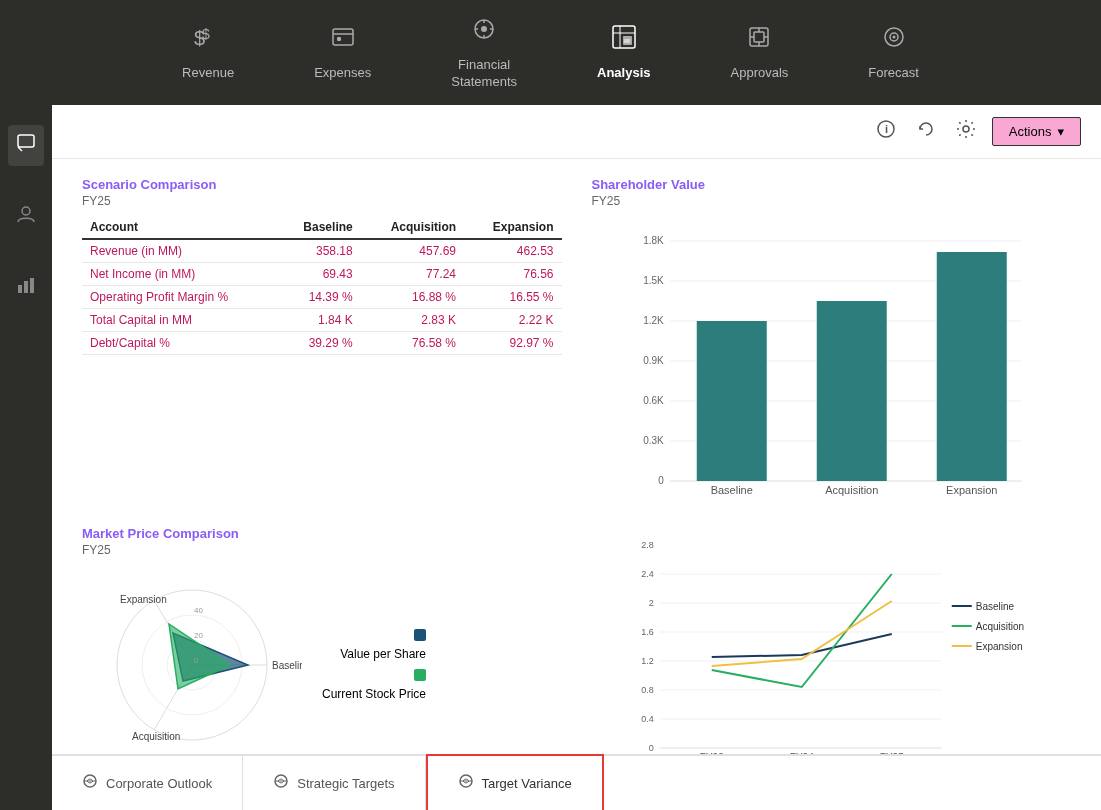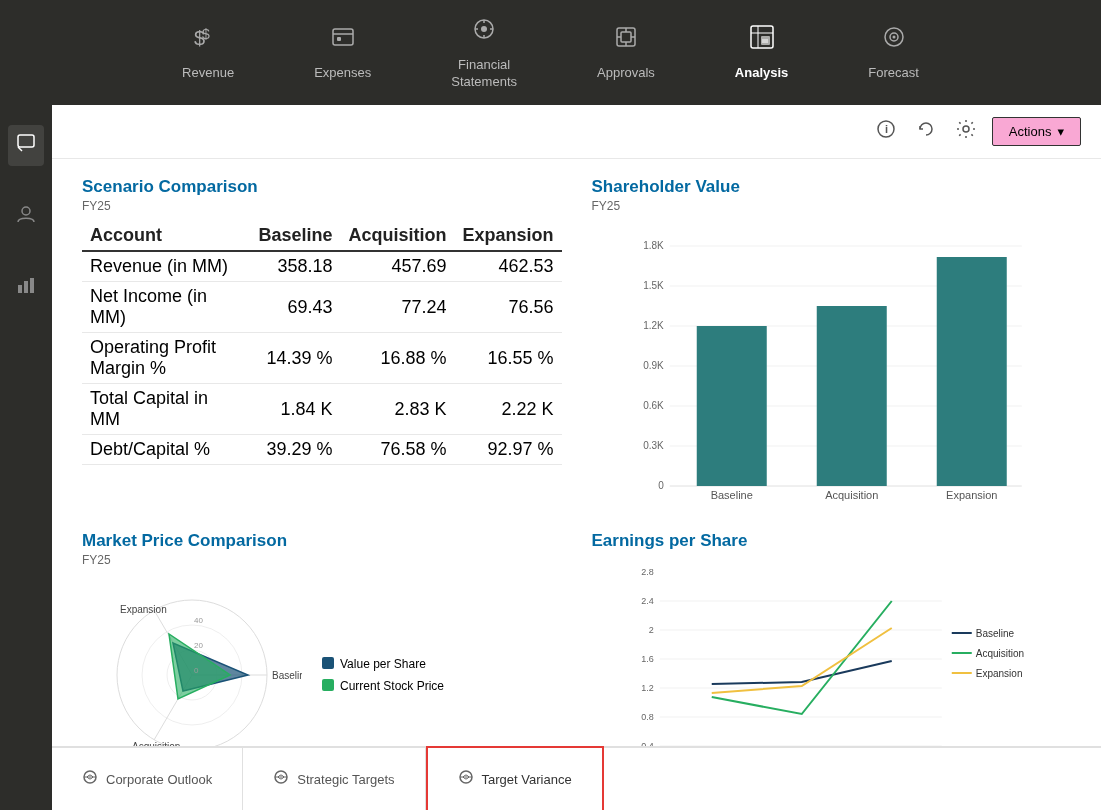--- a/index.html
+++ b/index.html
@@ -97,66 +97,66 @@
       grid-template-rows: 1fr 1fr;
       padding: 10px 20px;
       gap: 10px;
       overflow: hidden;
     }
 
     .chart-panel {
       padding: 8px 10px;
     }
     .chart-title {
-      font-size: 17px;
+      font-size: 13px;
       font-weight: 600;
-      color: #0369a1;
+      color: #8b5cf6;
       margin-bottom: 2px;
     }
     .chart-subtitle {
       font-size: 12px;
       color: #666;
       margin-bottom: 8px;
     }
 
     
     .scenario-table {
       width: 100%;
       border-collapse: collapse;
-      font-size: 18px;
+      font-size: 12px;
     }
     .scenario-table th {
       text-align: right;
       font-weight: 700;
       padding: 4px 8px;
       border-bottom: 2px solid #333;
       color: #222;
     }
     .scenario-table th:first-child { text-align: left; }
     .scenario-table td {
       text-align: right;
       padding: 4px 8px;
-      color: #000000;
+      color: #be185d;
       border-bottom: 1px solid #e8e8e8;
     }
     .scenario-table td:first-child { text-align: left; }
 
     
     .radar-container {
       display: flex;
       align-items: center;
       gap: 20px;
     }
     .radar-legend { display: flex; flex-direction: column; gap: 8px; font-size: 12px; }
-    .legend-item { display: flex; align-items: flex-start; gap: 6px; }
+    .legend-item { display: flex; align-items: flex-end; gap: 6px; flex-direction: column; }
     .legend-dot { width: 12px; height: 12px; border-radius: 2px; }
 
     
     .bottom-tabs {
-      height: 64px;
+      height: 56px;
       display: flex;
       border-top: 2px solid #e0e0e0;
       background: #fff;
     }
     .tab-item {
       display: flex;
       align-items: center;
       gap: 8px;
       padding: 0 30px;
       font-size: 13px;
@@ -202,45 +202,45 @@
         <circle cx="14" cy="14" r="9" stroke="#aaa" stroke-width="1.5" fill="none"></circle>
         <circle cx="14" cy="14" r="3" fill="#aaa"></circle>
         <line x1="14" y1="5" x2="14" y2="8" stroke="#aaa" stroke-width="1.5"></line>
         <line x1="14" y1="20" x2="14" y2="23" stroke="#aaa" stroke-width="1.5"></line>
         <line x1="5" y1="14" x2="8" y2="14" stroke="#aaa" stroke-width="1.5"></line>
         <line x1="20" y1="14" x2="23" y2="14" stroke="#aaa" stroke-width="1.5"></line>
       </svg>
     </span>
     <span class="nav-label" style="text-align:center">Financial<br>Statements</span>
   </div>
+  <div class="nav-item active">
+    <span class="nav-icon">
+      <svg width="28" height="28" viewBox="0 0 28 28" fill="none">
+        <rect x="3" y="3" width="22" height="22" rx="2" stroke="#fff" stroke-width="1.5" fill="none"></rect>
+        <line x1="3" y1="10" x2="25" y2="10" stroke="#fff" stroke-width="1"></line>
+        <line x1="10" y1="3" x2="10" y2="25" stroke="#fff" stroke-width="1"></line>
+        <rect x="13" y="13" width="9" height="9" rx="1" fill="#fff" opacity="0.6"></rect>
+        <line x1="14" y1="17" x2="20" y2="17" stroke="#fff" stroke-width="1"></line>
+        <line x1="14" y1="19" x2="20" y2="19" stroke="#fff" stroke-width="1"></line>
+      </svg>
+    </span>
+    <span class="nav-label">Analysis</span>
+  </div>
   <div class="nav-item">
     <span class="nav-icon">
       <svg width="28" height="28" viewBox="0 0 28 28" fill="none">
         <rect x="5" y="5" width="18" height="18" rx="2" stroke="#aaa" stroke-width="1.5" fill="none"></rect>
         <rect x="9" y="9" width="10" height="10" rx="1" stroke="#aaa" stroke-width="1.5" fill="none"></rect>
         <line x1="5" y1="14" x2="9" y2="14" stroke="#aaa" stroke-width="1.5"></line>
         <line x1="19" y1="14" x2="23" y2="14" stroke="#aaa" stroke-width="1.5"></line>
         <line x1="14" y1="5" x2="14" y2="9" stroke="#aaa" stroke-width="1.5"></line>
         <line x1="14" y1="19" x2="14" y2="23" stroke="#aaa" stroke-width="1.5"></line>
       </svg>
     </span>
     <span class="nav-label">Approvals</span>
-  </div>
-  <div class="nav-item active">
-    <span class="nav-icon">
-      <svg width="28" height="28" viewBox="0 0 28 28" fill="none">
-        <rect x="3" y="3" width="22" height="22" rx="2" stroke="#fff" stroke-width="1.5" fill="none"></rect>
-        <line x1="3" y1="10" x2="25" y2="10" stroke="#fff" stroke-width="1"></line>
-        <line x1="10" y1="3" x2="10" y2="25" stroke="#fff" stroke-width="1"></line>
-        <rect x="13" y="13" width="9" height="9" rx="1" fill="#fff" opacity="0.6"></rect>
-        <line x1="14" y1="17" x2="20" y2="17" stroke="#fff" stroke-width="1"></line>
-        <line x1="14" y1="19" x2="20" y2="19" stroke="#fff" stroke-width="1"></line>
-      </svg>
-    </span>
-    <span class="nav-label">Analysis</span>
   </div>
   <div class="nav-item">
     <span class="nav-icon">
       <svg width="28" height="28" viewBox="0 0 28 28" fill="none">
         <circle cx="14" cy="14" r="9" stroke="#aaa" stroke-width="1.5" fill="none"></circle>
         <circle cx="14" cy="14" r="4" stroke="#aaa" stroke-width="1.5" fill="none"></circle>
         <circle cx="14" cy="14" r="1.5" fill="#aaa"></circle>
       </svg>
     </span>
     <span class="nav-label">Forecast</span>
@@ -413,21 +413,20 @@
             </div>
             <div class="legend-item">
               <div class="legend-dot" style="background:#27ae60"></div>
               <span>Current Stock Price</span>
             </div>
           </div>
         </div>
       </div>
 
       <div class="chart-panel">
-        <div class="chart-title">Earnings per Share</div>
         <svg width="100%" height="240" viewBox="0 0 400 240">
 
           <text x="22" y="225" font-size="9" fill="#666" text-anchor="end">0</text>
           <text x="22" y="196" font-size="9" fill="#666" text-anchor="end">0.4</text>
           <text x="22" y="167" font-size="9" fill="#666" text-anchor="end">0.8</text>
           <text x="22" y="138" font-size="9" fill="#666" text-anchor="end">1.2</text>
           <text x="22" y="109" font-size="9" fill="#666" text-anchor="end">1.6</text>
           <text x="22" y="80" font-size="9" fill="#666" text-anchor="end">2</text>
           <text x="22" y="51" font-size="9" fill="#666" text-anchor="end">2.4</text>
           <text x="22" y="22" font-size="9" fill="#666" text-anchor="end">2.8</text>

